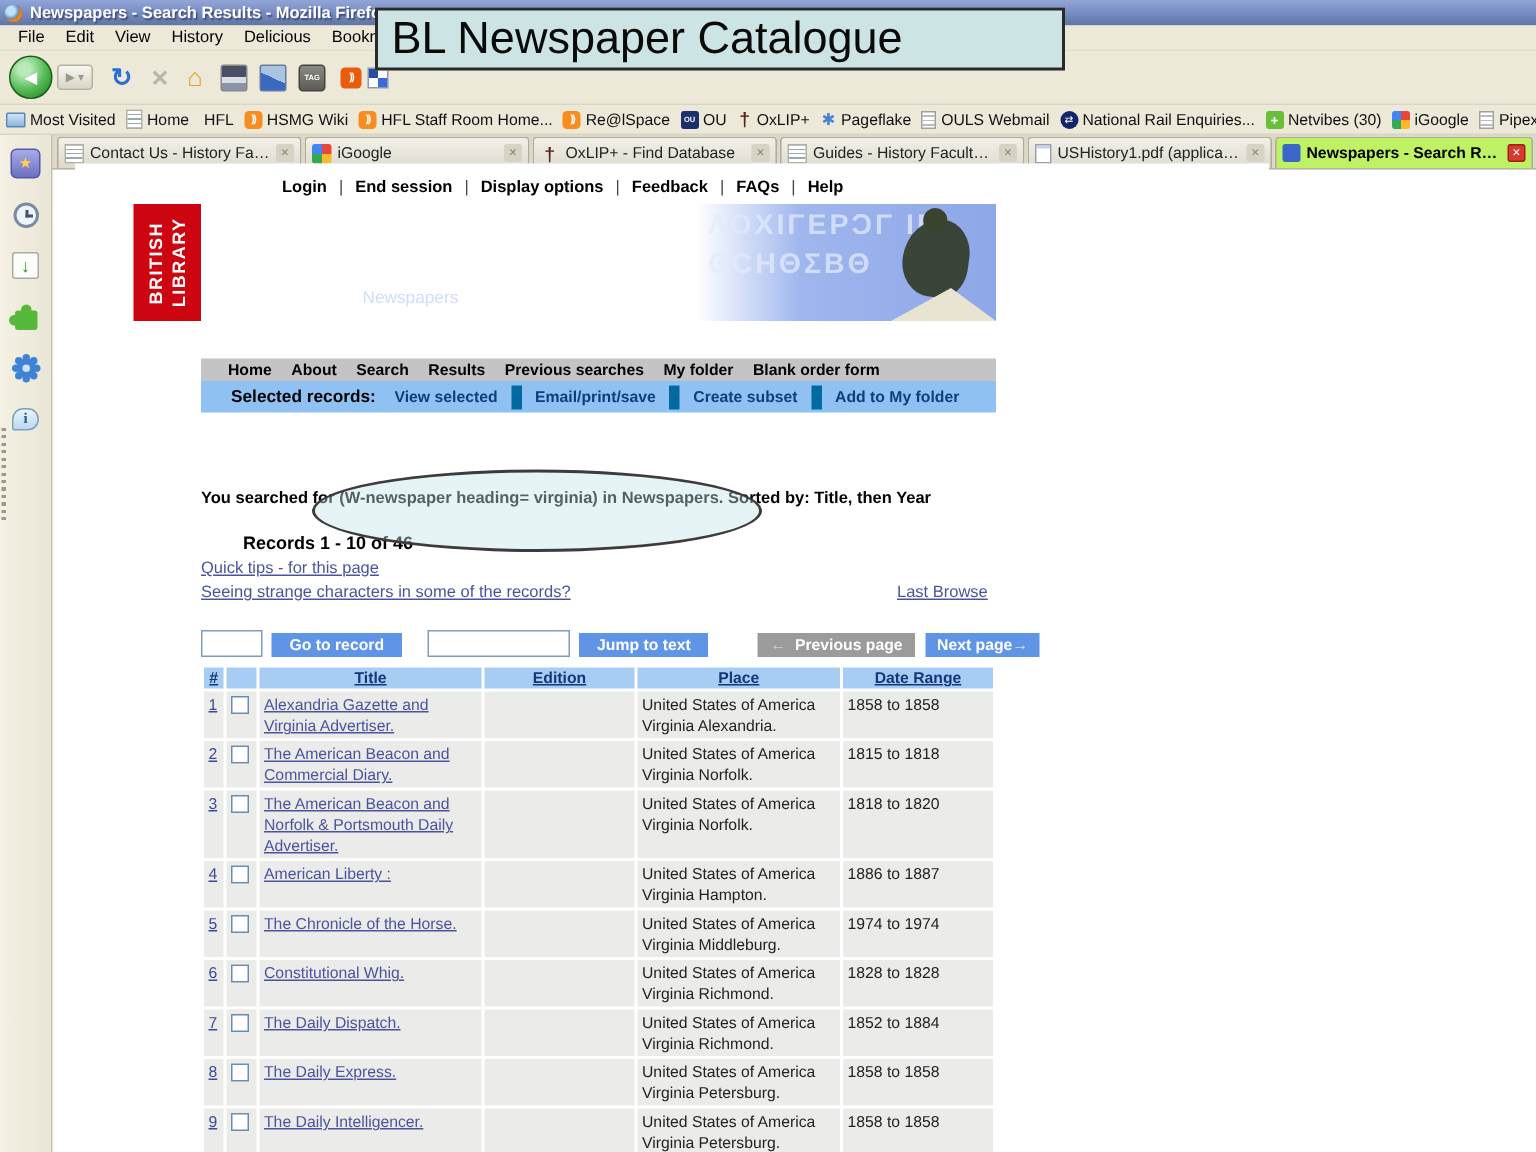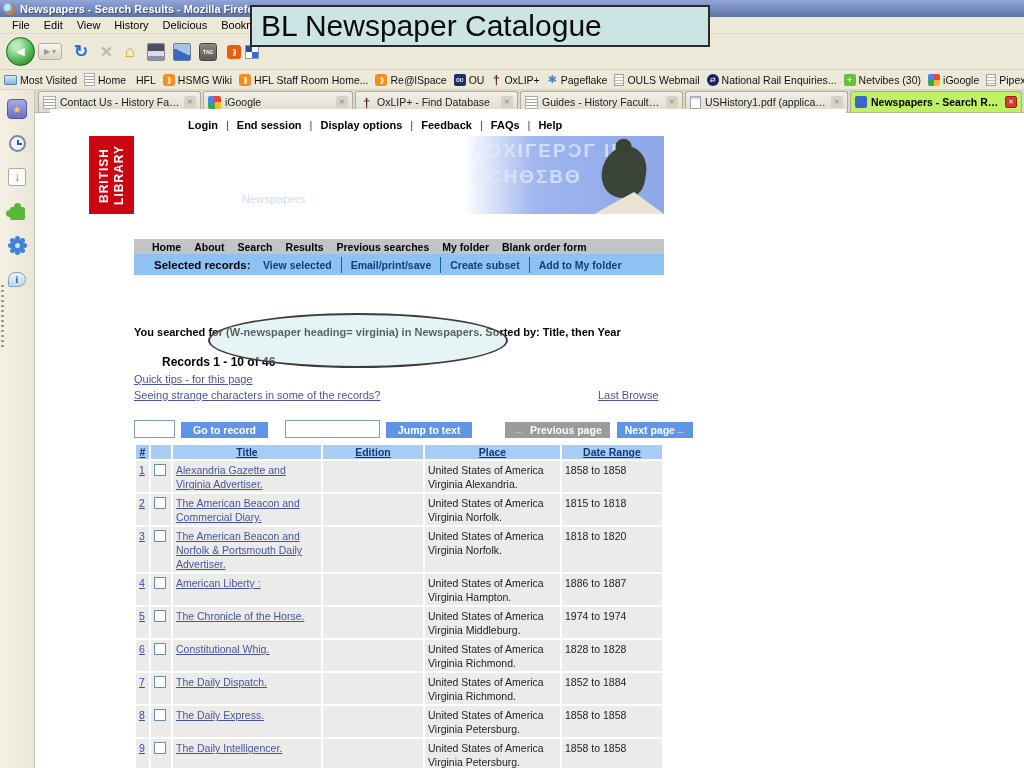--- a/index.html
+++ b/index.html
@@ -153,21 +153,21 @@
   .bl-cat span { color:#cfdefa; }
 
   .pagenav { position:absolute; left:84px; top:130px; width:530px; height:15px; background:#c4c4c4;
     display:flex; align-items:center; gap:13px; padding-left:18px; }
   .nav-item { font-size:10.5px; font-weight:bold; color:#000; white-space:nowrap; }
 
   .bluerow { position:absolute; left:84px; width:530px; height:21px; background:#8fc2f3; display:flex; align-items:center; }
   .row-sel { top:145px; } .row-whole { top:166px; }
   .bluerow .rlabel { font-size:11.5px; font-weight:bold; color:#000; margin-left:20px; width:100px; }
   .row-whole .rlabel { letter-spacing:0.5px; }
-  .action-link { font-size:10.5px; font-weight:bold; color:#123c7e; padding:2px 9px; border-left:1px solid #0369a1; white-space:nowrap; }
+  .action-link { font-size:10.5px; font-weight:bold; color:#123c7e; padding:2px 9px; border-left:7px solid #0369a1; white-space:nowrap; }
   .action-link:first-of-type { border-left:none; }
 
   .searched { position:absolute; left:84px; top:217px; font-size:11px; font-weight:bold; color:#000; white-space:nowrap; }
   .ellipse { position:absolute; left:158px; top:204px; width:300px; height:55px; border:2px solid #3c3c3c;
     border-radius:50%; background:rgba(198,228,230,0.42); z-index:3; }
   .records { position:absolute; left:84px; top:246px; font-size:12px; font-weight:bold; color:#000;padding-left:28px; }
   .plink { font-size:11px; color:#4a549e; text-decoration:underline; }
   .quicktips { position:absolute; left:84px; top:264px; }
   .strange { position:absolute; left:84px; top:280px; }
   .lastbrowse { position:absolute; left:548px; top:280px; }

